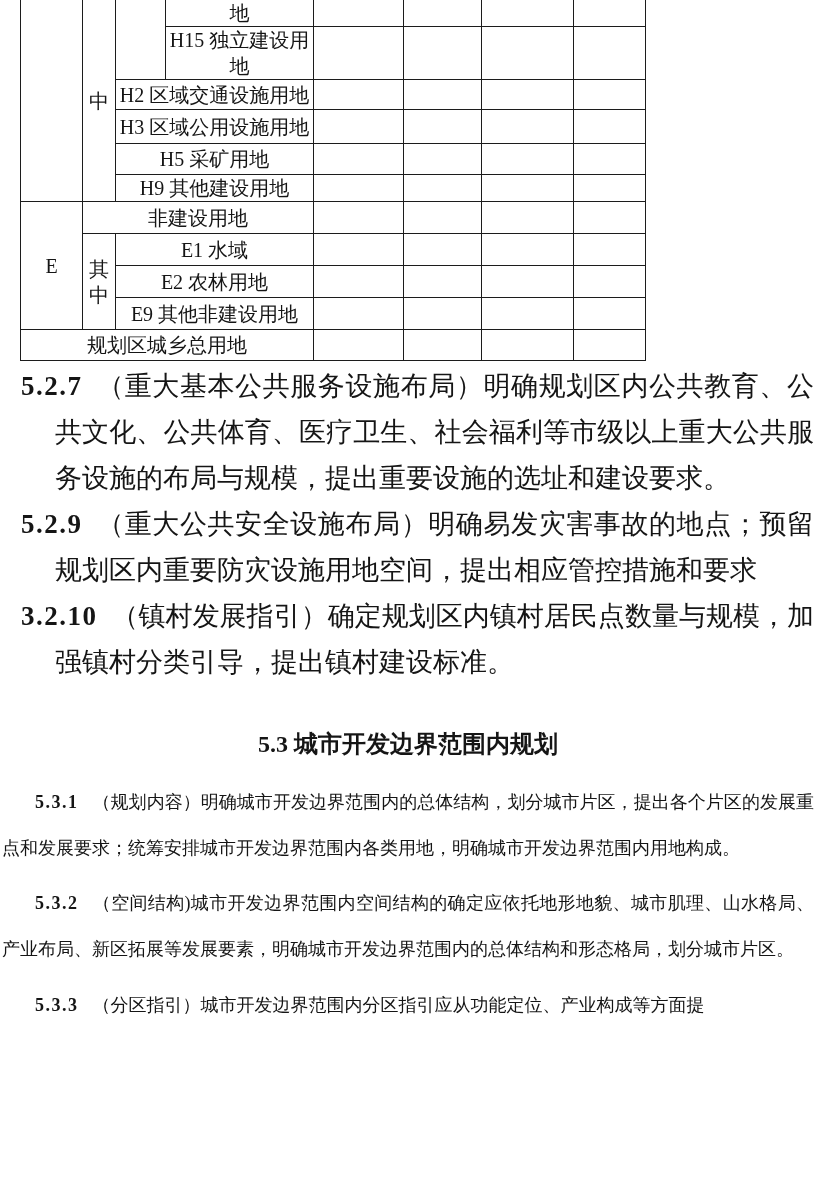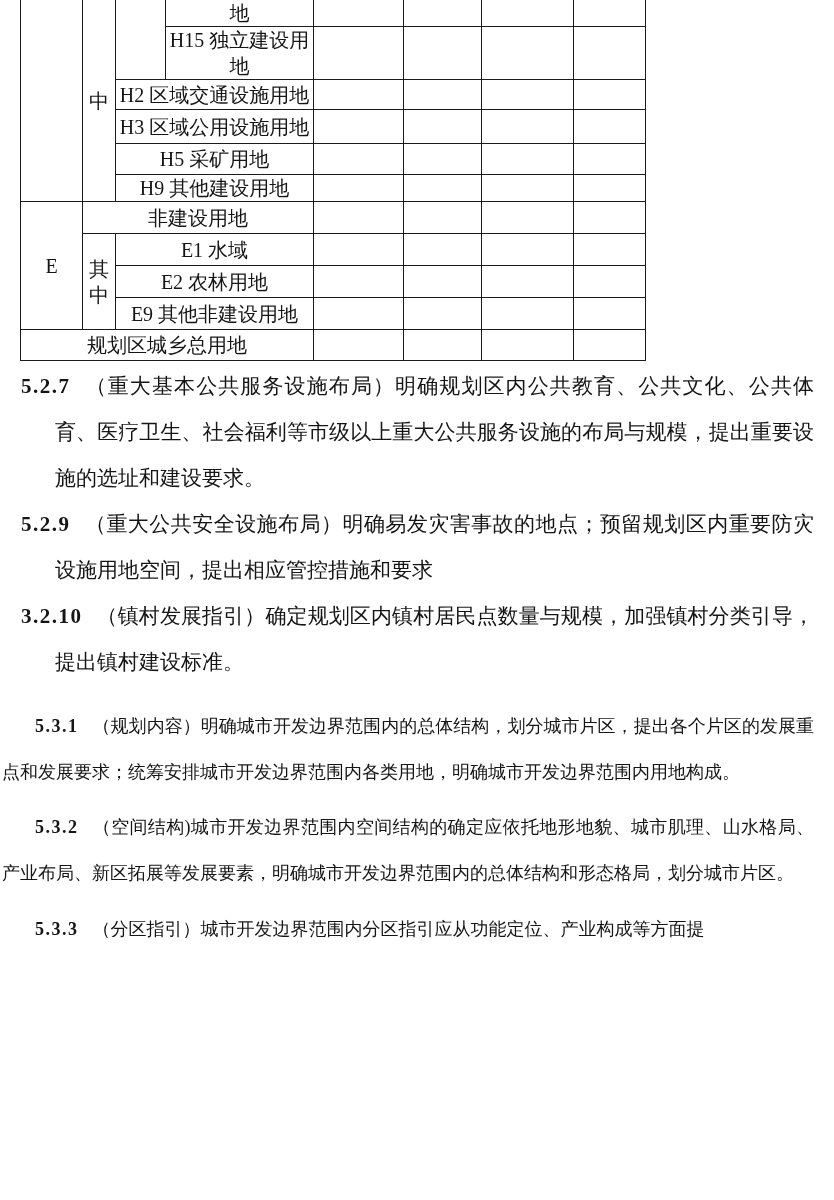--- a/index.html
+++ b/index.html
@@ -44,21 +44,21 @@
     vertical-align: top;
     line-height: 21px;
     padding-top: 1px;
   }
   td.qz { line-height: 27px; }
 
   
   p.item {
     margin: 0 0 0 53px;
     text-indent: -34px;
-    font-size: 21px;
+    font-size: 27px;
     line-height: 46px;
     text-align: justify;
   }
   p.item.first { margin-top: 2px; }
   p.item2 {
     margin: 0;
     text-indent: 33px;
     font-size: 18px;
     line-height: 46px;
     text-align: justify;
@@ -182,20 +182,21 @@
   </tbody>
     </table>
 
   <p class="item first"><span class="num">5.2.7</span><span>（重大基本公共服务设施布局）明确规划区内公共教育、公共文化、公共体育、医疗卫生、社会福利等市级以上重大公共服务设施的布局与规模，提出重要设施的选址和建设要求。</span></p>
 
 
   <p class="item"><span class="num">5.2.9</span><span>（重大公共安全设施布局）明确易发灾害事故的地点；预留规划区内重要防灾设施用地空间，提出相应管控措施和要求</span></p>
 
   <p class="item"><span class="num">3.2.10</span><span>（镇村发展指引）确定规划区内镇村居民点数量与规模，加强镇村分类引导，提出镇村建设标准。</span></p>
 
+  <h2 class="sec-heading">5.3 城市开发边界范围内规划</h2>
 
   <p class="item2 mt18"><span class="num">5.3.1</span><span>（规划内容）明确城市开发边界范围内的总体结构，划分城市片区，提出各个片区的发展重点和发展要求；统筹安排城市开发边界范围内各类用地，明确城市开发边界范围内用地构成。</span></p>
 
   <p class="item2 mt9"><span class="num">5.3.2</span><span>（空间结构)城市开发边界范围内空间结构的确定应依托地形地貌、城市肌理、山水格局、产业布局、新区拓展等发展要素，明确城市开发边界范围内的总体结构和形态格局，划分城市片区。</span></p>
 
   <p class="item2 mt10"><span class="num">5.3.3</span><span>（分区指引）城市开发边界范围内分区指引应从功能定位、产业构成等方面提</span></p>
 
 </div>
 
 </body></html>

